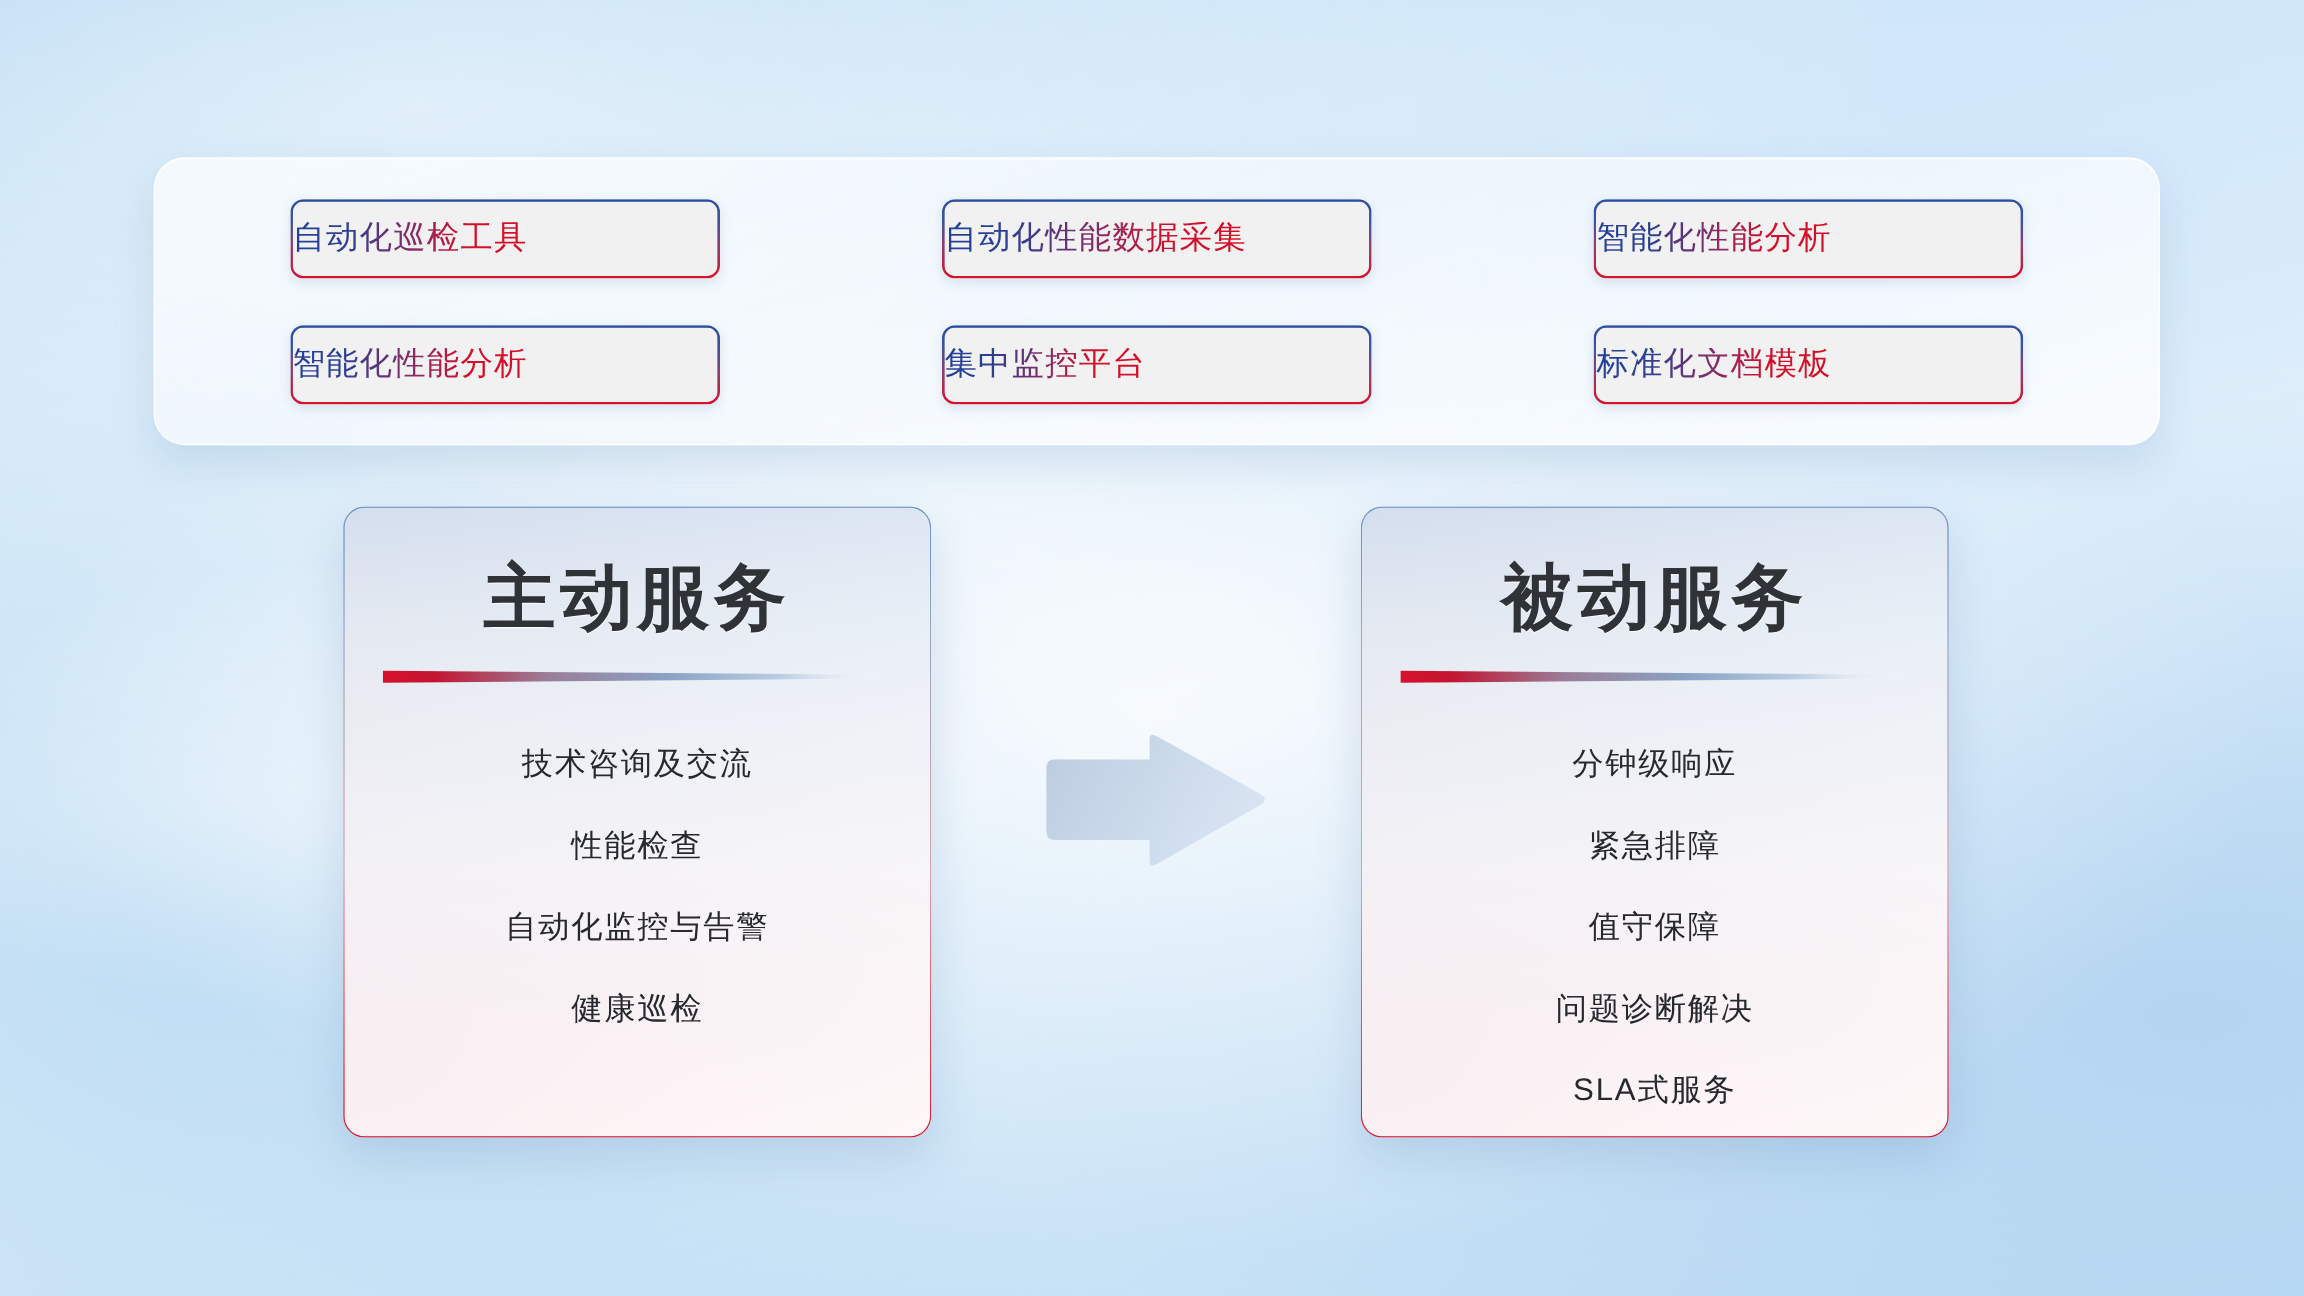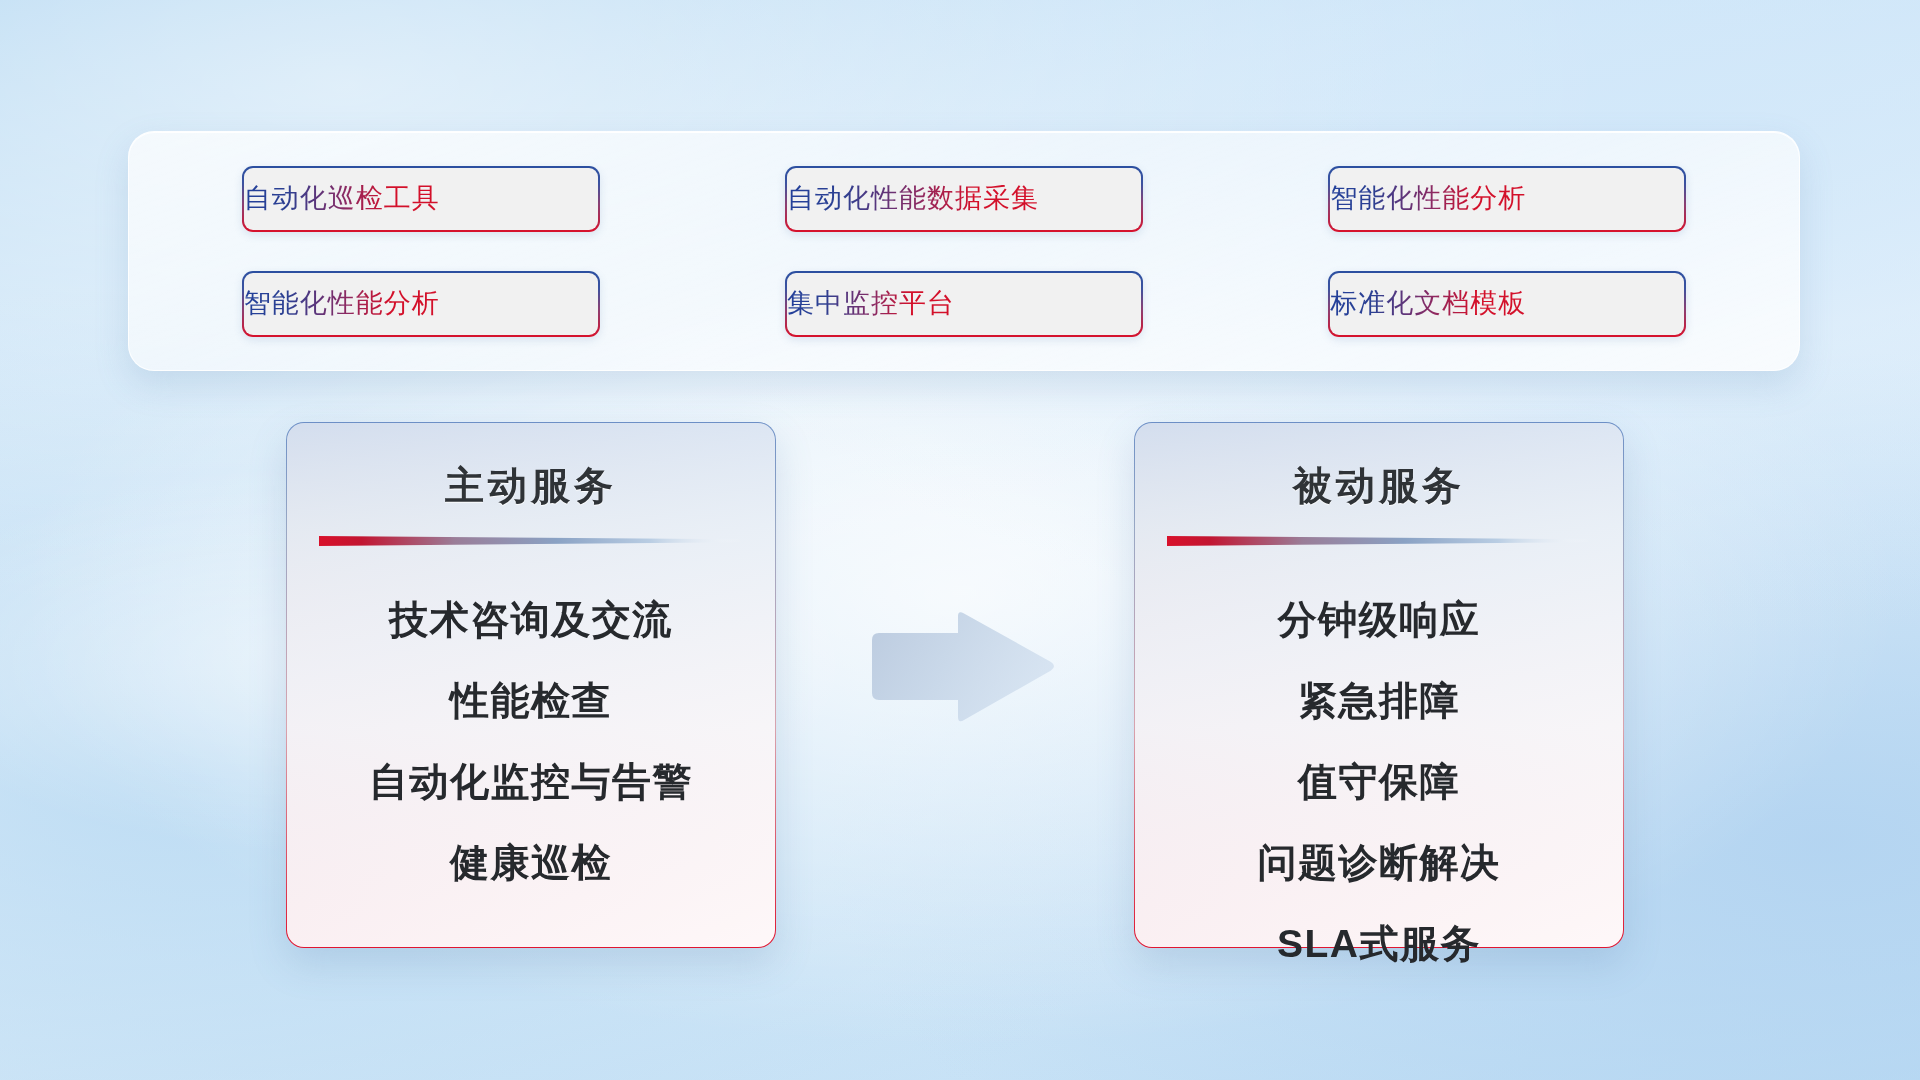--- a/index.html
+++ b/index.html
@@ -107,21 +107,21 @@
     box-shadow: 0 16px 38px rgba(84,125,170,0.20);
     padding: 26px 30px 20px;
     display: flex;
     flex-direction: column;
     align-items: center;
   }
   .card.left  { left: 286px; }
   .card.right { left: 1134px; }
 
   .card-title {
-    font-size: 39px;
+    font-size: 60px;
     font-weight: 700;
     letter-spacing: 4px;
     color: #2f3337;
     text-shadow: 0 1px 1px rgba(255,255,255,0.9);
     margin-top: 16px;
     line-height: 1.1;
   }
 
   .divider {
     width: 424px;
@@ -135,22 +135,22 @@
   .card-list {
     list-style: none;
     width: 100%;
     margin-top: 18px;
     display: flex;
     flex-direction: column;
     align-items: center;
     gap: 0;
   }
   .card-list li {
-    font-size: 39px;
-    font-weight: 700;
+    font-size: 26px;
+    font-weight: 400;
     color: #26292d;
     letter-spacing: 1.5px;
     line-height: 1;
     padding: 21px 0;
     white-space: nowrap;
   }
 
   
   .arrow {
     position: absolute;

